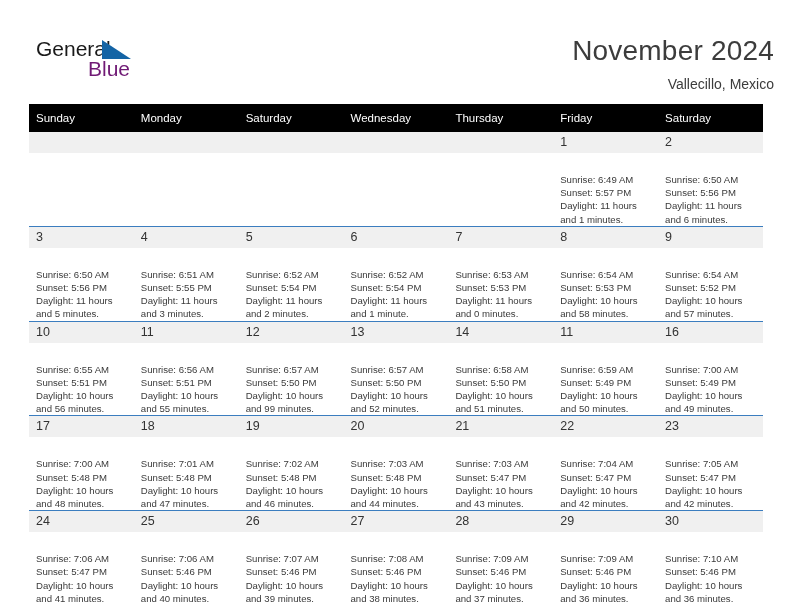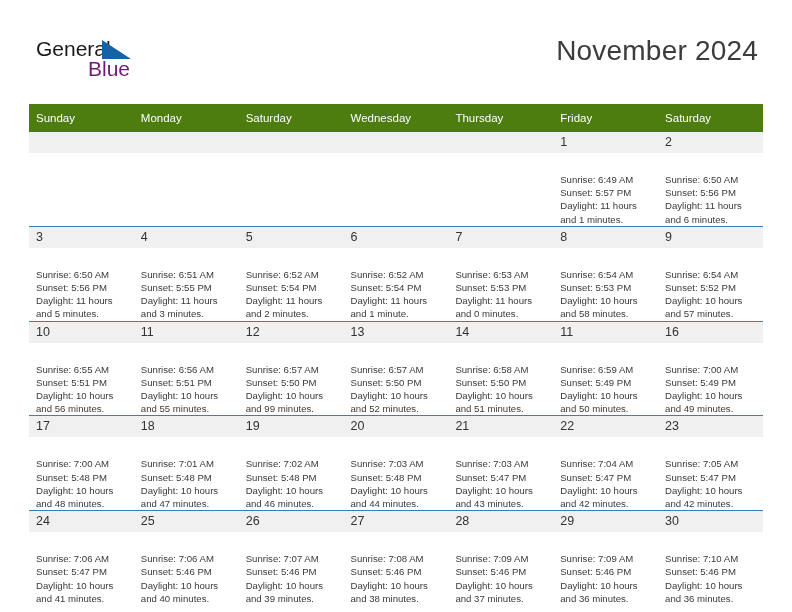--- a/index.html
+++ b/index.html
@@ -62,21 +62,21 @@
     left: 66px;
     top: 2px;
     width: 0;
     height: 0;
     border-left: 29px solid #1464a5;
     border-top: 19px solid transparent;
   }
 
   .title-block {
     position: absolute;
-    right: 34px;
+    right: 18px;
     top: 34px;
     text-align: right;
   }
   .cal-title {
     font-size: 28px;
     color: #3c3c3c;
     font-weight: normal;
     line-height: 34px;
     letter-spacing: 0.2px;
   }
@@ -90,21 +90,21 @@
   
   .calendar {
     position: absolute;
     left: 29px;
     top: 104px;
     width: 734px;
     border-collapse: collapse;
     table-layout: fixed;
   }
   .calendar th {
-    background: #4d7c0f;
+    background: #000000;
     color: #ffffff;
     font-size: 11.5px;
     font-weight: normal;
     text-align: left;
     padding: 5px 0 5px 7px;
     height: 18px;
     vertical-align: middle;
   }
   .calendar td {
     width: 104.8px;
@@ -151,20 +151,21 @@
   <div class="header">
 
     <div class="logo">
       <span class="logo-general">General</span>
       <span class="logo-triangle"></span>
       <span class="logo-blue">Blue</span>
     </div>
 
     <div class="title-block">
       <div class="cal-title">November 2024</div>
+      <div class="cal-subtitle">Vallecillo, Mexico</div>
     </div>
 
   </div>
 
   <table class="calendar">
     <thead>
       <tr>
         <th>Sunday</th>
         <th>Monday</th>
         <th>Saturday</th>

